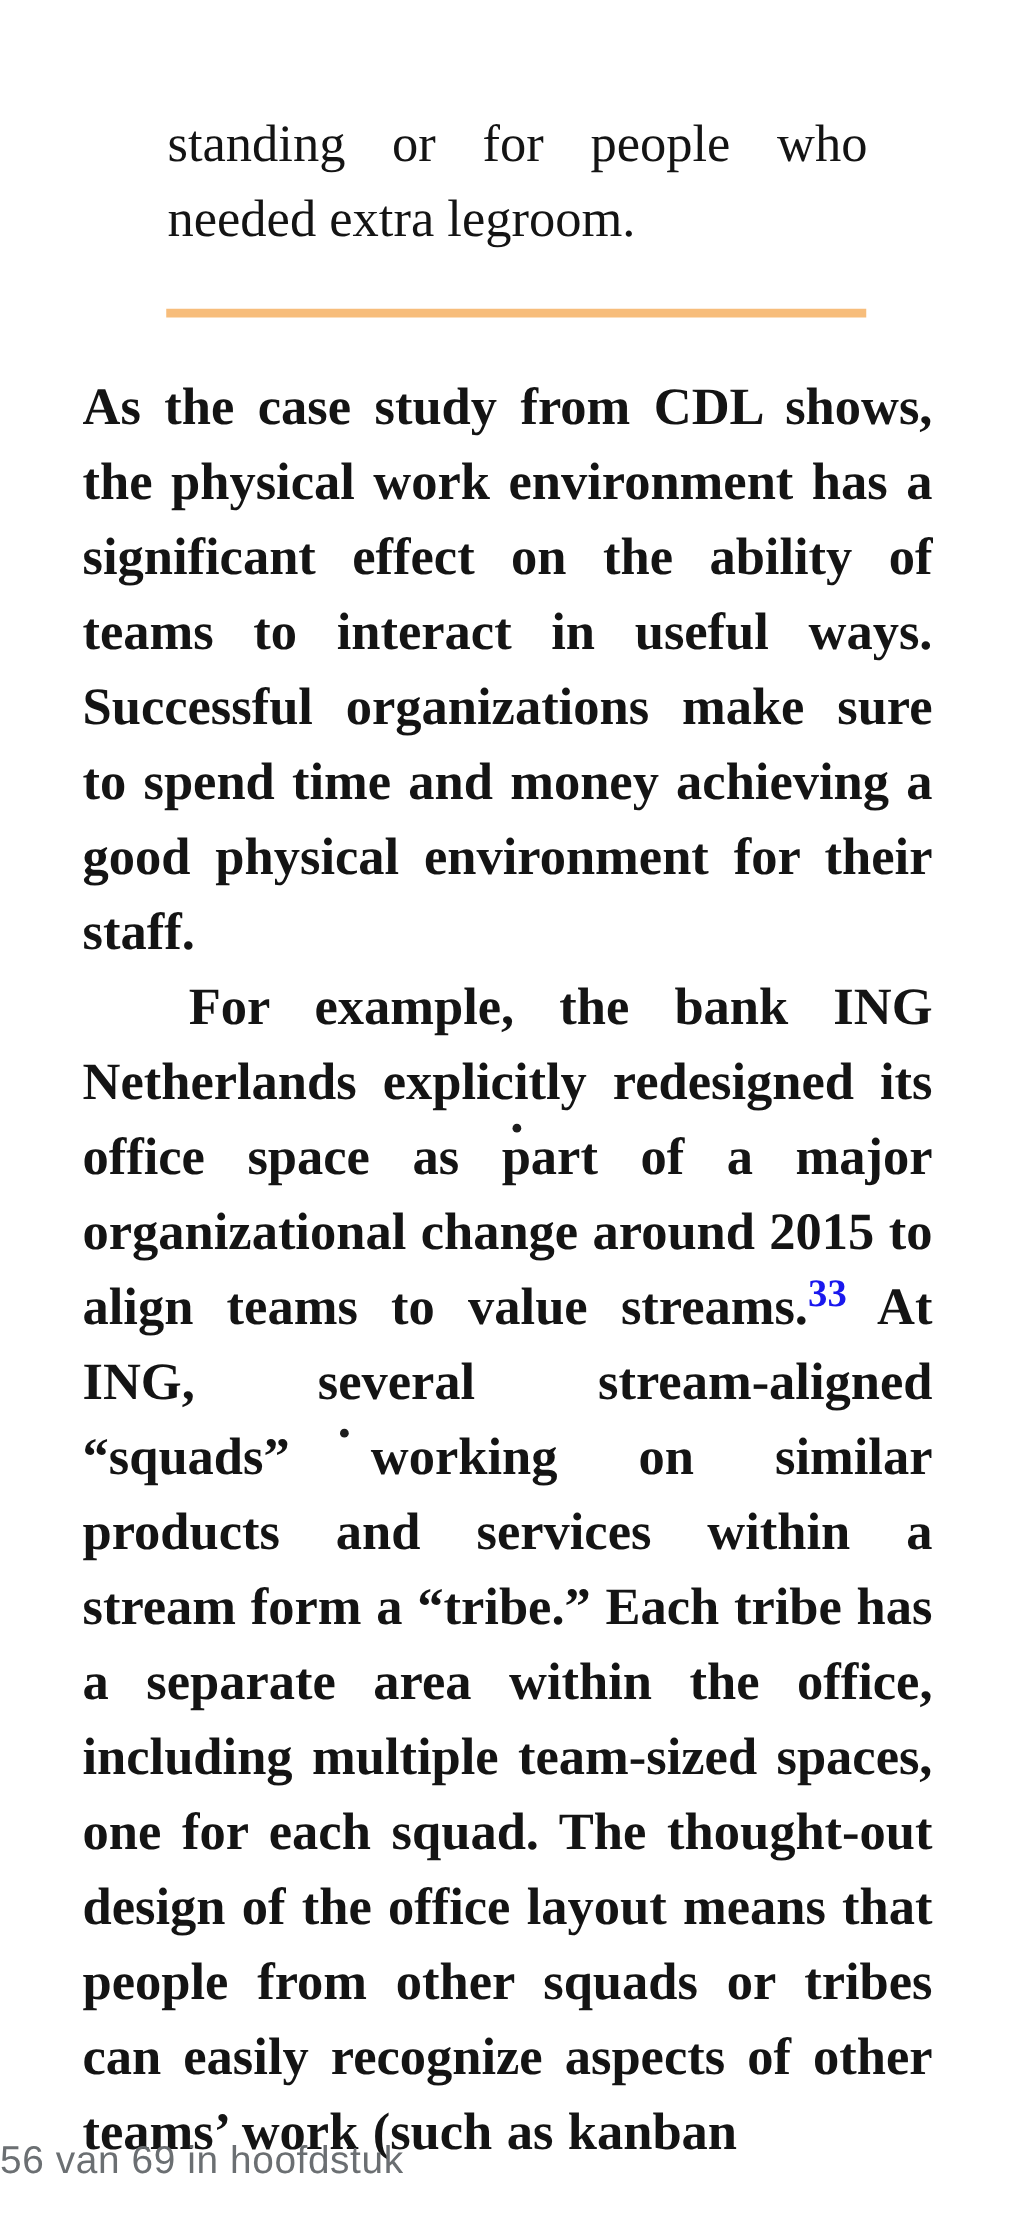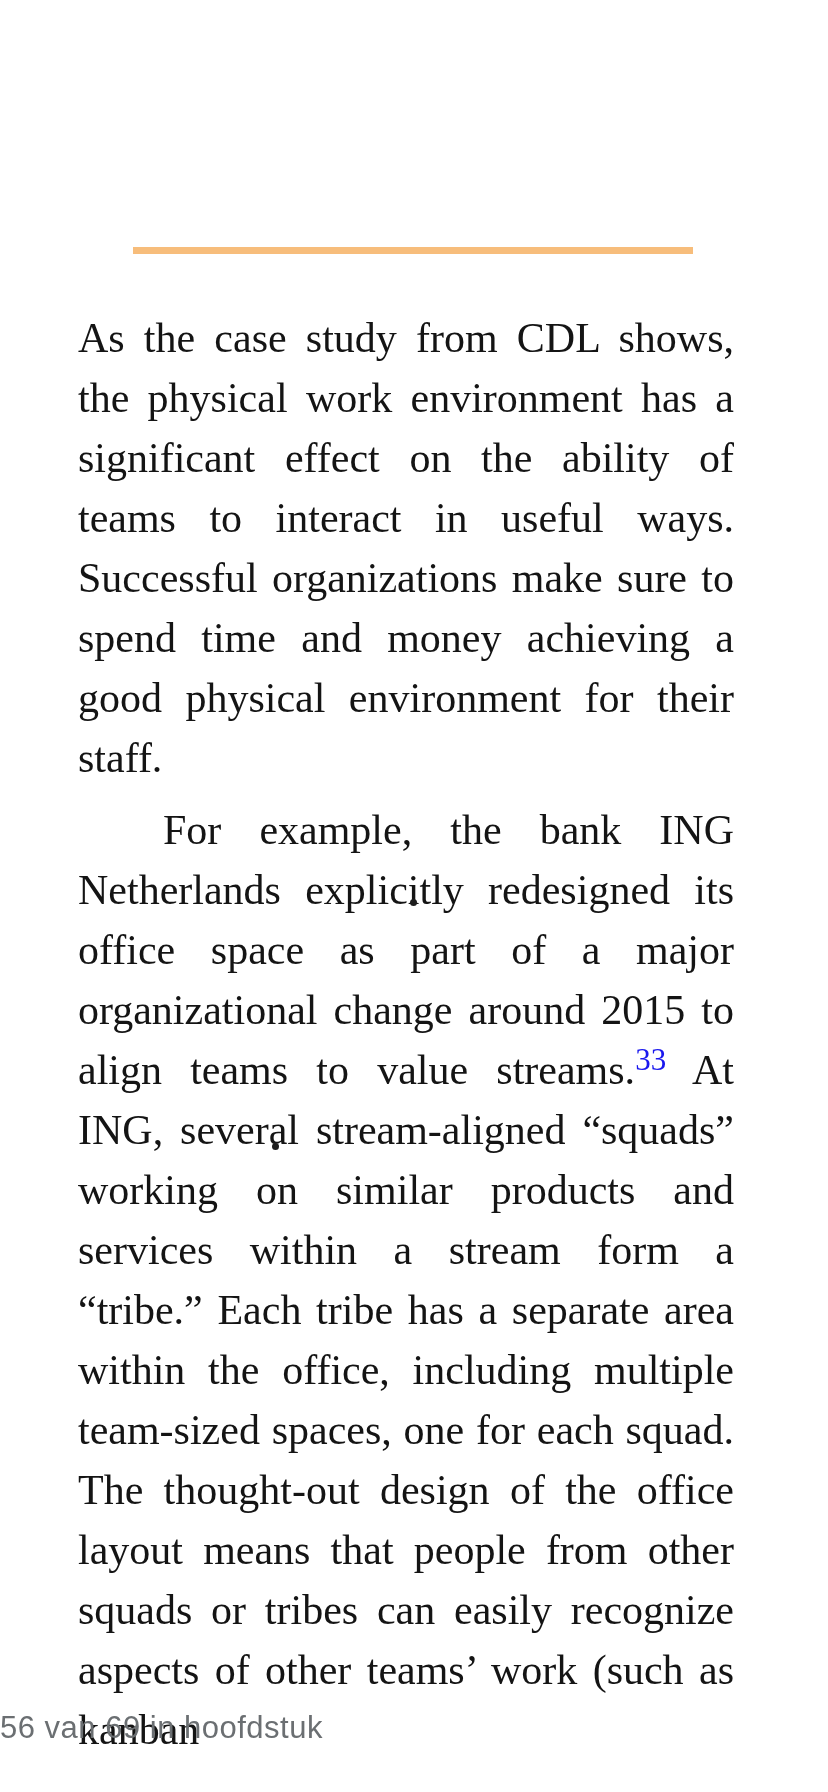--- a/index.html
+++ b/index.html
@@ -40,22 +40,23 @@
     left: 66px;
     top: 296px;
     width: 680px;
     font-size: 42px;
     line-height: 60px;
     text-align: justify;
     text-align-last: left;
     word-spacing: 1px;
   }
   .body-text p {
-    margin: 12px;
+    margin: 0;
     padding: 0;
+    font-weight: bold;
   }
   .body-text p.indented {
     text-indent: 85px;
   }
   .footnote-ref {
     font-size: 31px;
     vertical-align: 14px;
     line-height: 0;
     text-decoration: none;
     cursor: pointer;
@@ -79,20 +80,23 @@
     font-size: 31px;
     line-height: 40px;
     letter-spacing: 0.5px;
   }
 </style>
 </head>
 <body>
 
 <div class="page">
 
+  <blockquote class="quote-block" style="margin:0;">
+    <span>standing or for people who needed extra legroom.</span>
+  </blockquote>
 
   <div class="section-divider" id="divider" style="background: rgb(247, 189, 123);"></div>
 
   <div class="body-text">
     <p>As the case study from CDL shows, the physical work environment has a significant effect on the ability of teams to interact in useful ways. Successful organizations make sure to spend time and money achieving a good physical environment for their staff.</p>
     <p class="indented">
       <span>For example, the bank ING Netherlands explicitly redesigned its office space as part of a major organizational change around 2015 to align teams to value streams.</span><a class="footnote-ref" id="footnote-link" href="#" style="color: rgb(26, 24, 238);">33</a><span> At ING, several stream-aligned “squads” working on similar products and services within a stream form a “tribe.” Each tribe has a separate area within the office, including multiple team-sized spaces, one for each squad. The thought-out design of the office layout means that people from other squads or tribes can easily recognize aspects of other teams’ work (such as kanban</span>
     </p>
   </div>
 

